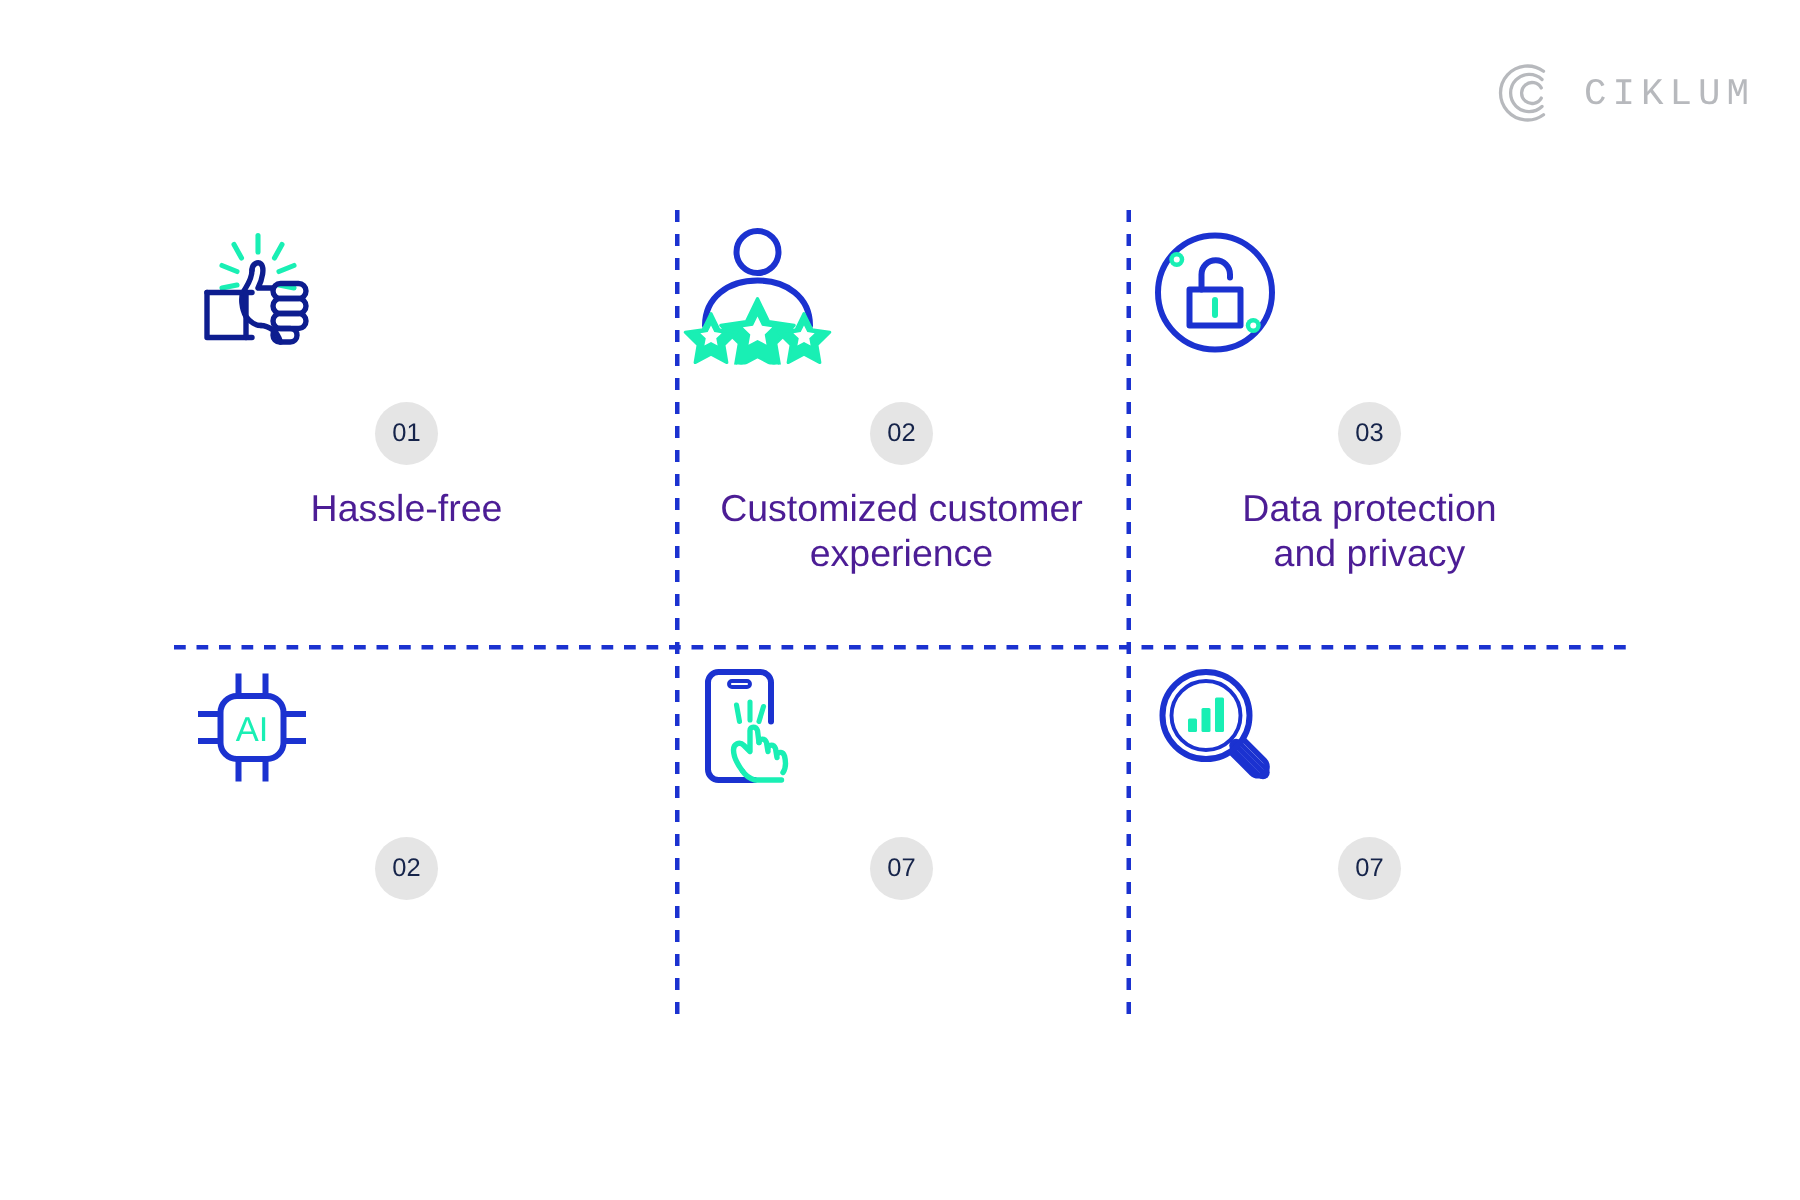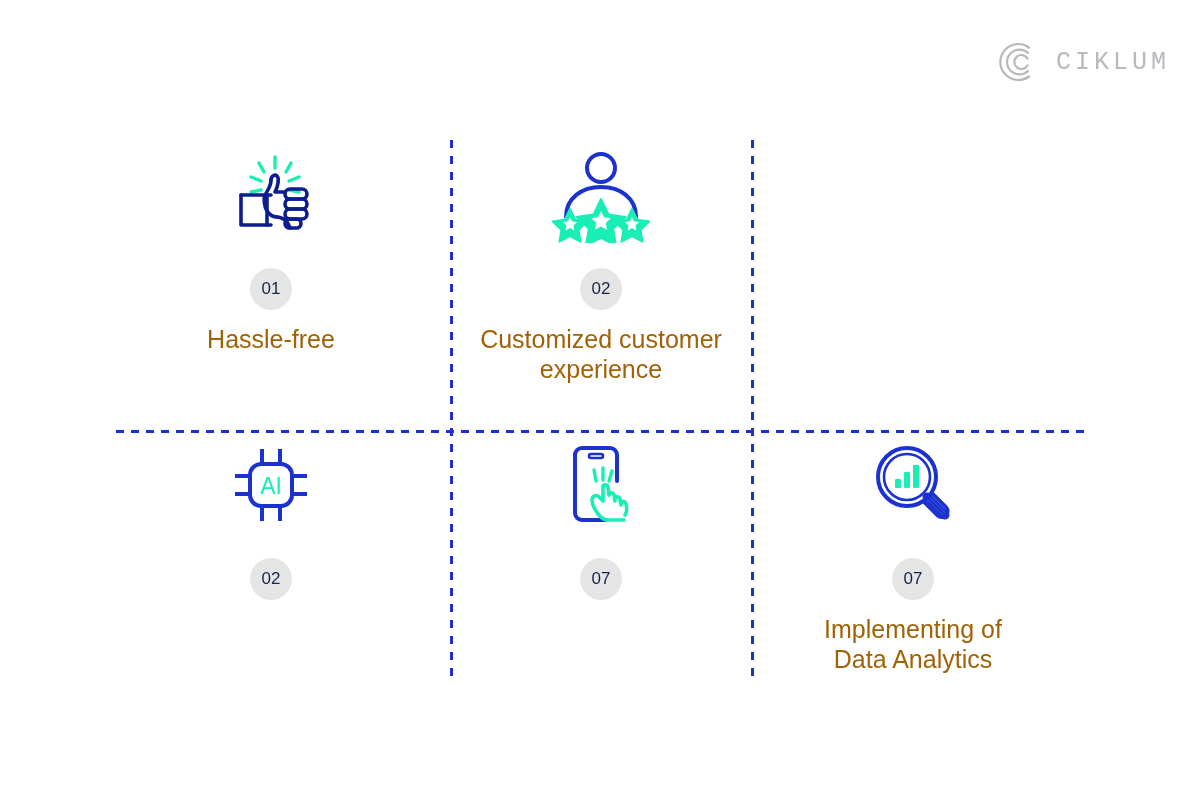--- a/index.html
+++ b/index.html
@@ -49,41 +49,41 @@
   .cell.r1 { top: 10px; }
   .cell.r2 { top: 300px; }
   .cell.c1 { left: 4px; }
   .cell.c2 { left: 334px; }
   .cell.c3 { left: 646px; }
 
   .icon-wrap {
     height: 110px;
     display: flex;
     align-items: center;
-    justify-content: center;
+    justify-content: flex-start;
   }
   .icon-wrap svg { display: block; }
 
   .badge {
     width: 42px;
     height: 42px;
     border-radius: 50%;
     background: #e5e5e5;
     color: #16244a;
     font-size: 17px;
     line-height: 42px;
     margin: 18px auto 0 auto;
     font-family: "Liberation Sans", sans-serif;
   }
 
   .label {
     margin-top: 14px;
     font-size: 25px;
     line-height: 30px;
-    color: #a16207;
+    color: #4c1d95;
     font-family: "Liberation Sans", sans-serif;
     font-weight: 400;
     white-space: pre-line;
   }
 
   
   .divider-h {
     position: absolute;
     left: 116px;
     top: 430px;
@@ -166,20 +166,37 @@
         <path d="M55 64l3 6.2 6.8 1-5 4.8 1.2 6.8L55 79.6l-6 3.2 1.2-6.8-5-4.8 6.8-1z" fill="#ffffff"></path>
         <path d="M24 70l2.2 4.4 4.9.7-3.6 3.4.9 4.9L24 81l-4.4 2.4.9-4.9-3.6-3.4 4.9-.7z" fill="#ffffff"></path>
         <path d="M86 70l2.2 4.4 4.9.7-3.6 3.4.9 4.9L86 81l-4.4 2.4.9-4.9-3.6-3.4 4.9-.7z" fill="#ffffff"></path>
       </svg>
     </div>
     <div class="badge">02</div>
     <div class="label">Customized customer
 experience</div>
   </div>
 
+  <div class="cell r1 c3">
+    <div class="icon-wrap">
+      <svg width="96" height="96" viewBox="0 0 96 96" fill="none">
+        <circle cx="48" cy="48" r="38" stroke="#1b32d0" stroke-width="4"></circle>
+        <circle cx="22.5" cy="26" r="5" fill="#19efb4"></circle>
+        <circle cx="22.5" cy="26" r="2" fill="#ffffff"></circle>
+        <circle cx="73.5" cy="70" r="5" fill="#19efb4"></circle>
+        <circle cx="73.5" cy="70" r="2" fill="#ffffff"></circle>
+        <rect x="31" y="46" width="34" height="24" stroke="#1b32d0" stroke-width="4" stroke-linejoin="round"></rect>
+        <path d="M39 46V36a9.5 9.5 0 0 1 19 0v2" stroke="#1b32d0" stroke-width="4" stroke-linecap="round"></path>
+        <line x1="48" y1="53" x2="48" y2="63" stroke="#19efb4" stroke-width="4" stroke-linecap="round"></line>
+      </svg>
+    </div>
+    <div class="badge">03</div>
+    <div class="label">Data protection
+and privacy</div>
+  </div>
 
   <div class="cell r2 c1">
     <div class="icon-wrap">
       <svg width="96" height="92" viewBox="0 0 96 92" fill="none">
         <rect x="27" y="25" width="42" height="42" rx="11" stroke="#1b32d0" stroke-width="4"></rect>
         <g stroke="#1b32d0" stroke-width="4" stroke-linecap="butt">
           <line x1="39" y1="10" x2="39" y2="25"></line>
           <line x1="57" y1="10" x2="57" y2="25"></line>
           <line x1="39" y1="67" x2="39" y2="82"></line>
           <line x1="57" y1="67" x2="57" y2="82"></line>
@@ -227,17 +244,15 @@
         <path d="M62 60l18 18" stroke="#1b32d0" stroke-width="3.6" stroke-linecap="round" fill="none"></path>
         <path d="M67 56l14 14a6 6 0 0 1-8.5 8.5L58.5 64.5z" stroke="#1b32d0" stroke-width="3.6" fill="none" stroke-linejoin="round"></path>
         <g fill="#19efb4">
           <rect x="30" y="42" width="6" height="9" rx="1"></rect>
           <rect x="39" y="35" width="6" height="16" rx="1"></rect>
           <rect x="48" y="28" width="6" height="23" rx="1"></rect>
         </g>
       </svg>
     </div>
     <div class="badge">07</div>
-    <div class="label">Implementing of
-Data Analytics</div>
   </div>
 
 </div>
 
 </body></html>

